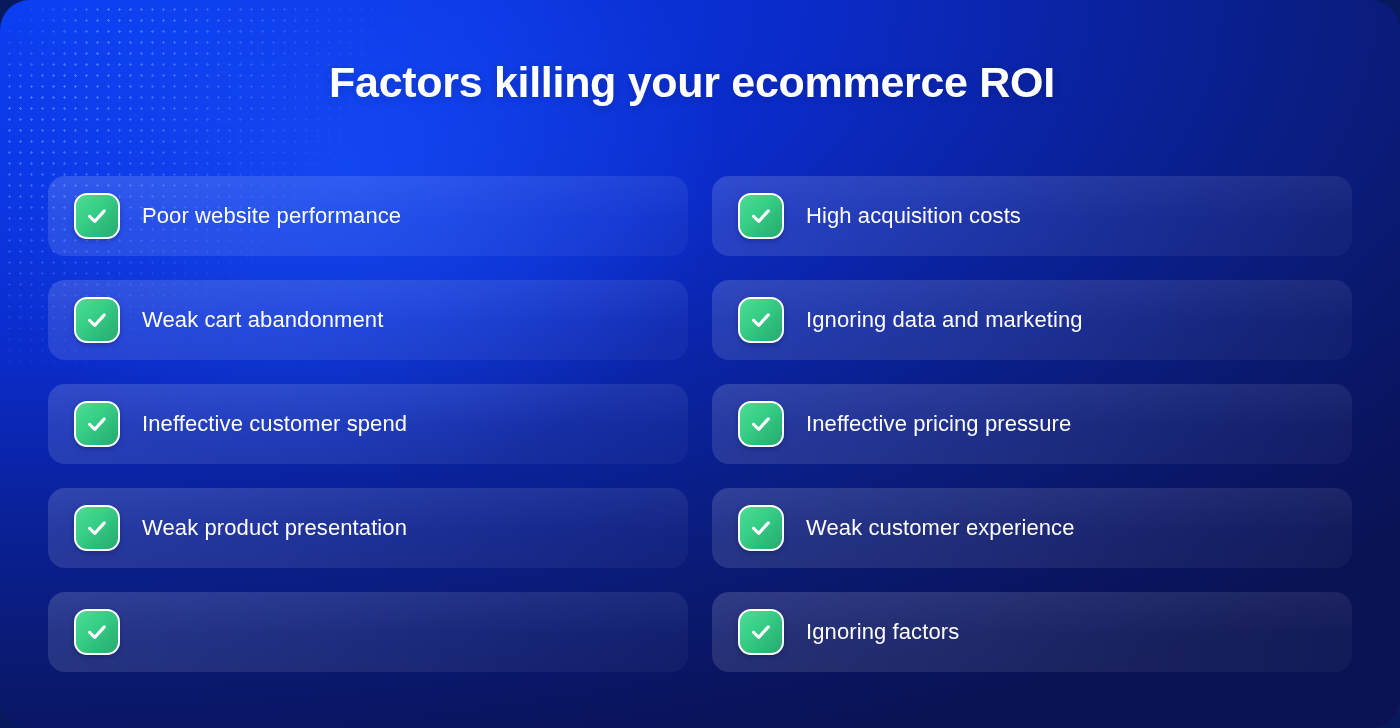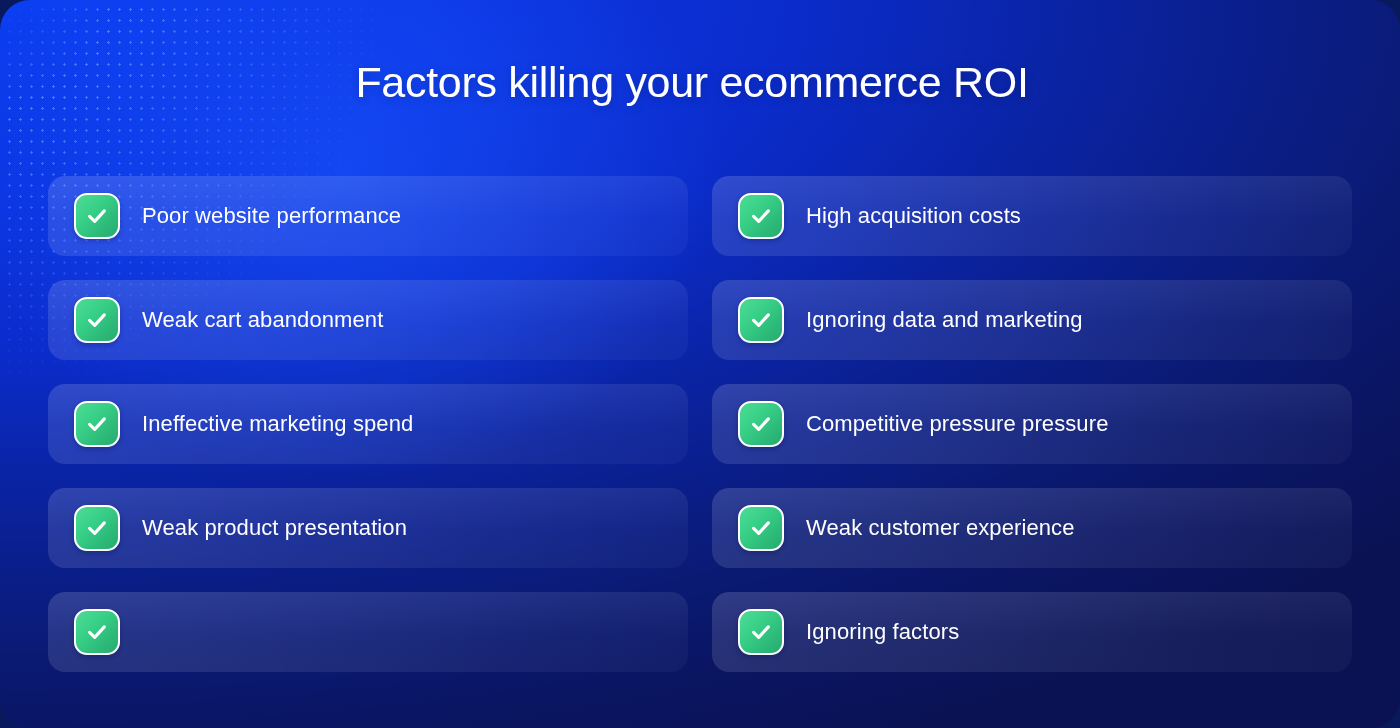--- a/index.html
+++ b/index.html
@@ -55,21 +55,21 @@
     pointer-events:none;
   }
 
   
   #title {
     position:absolute;
     top:58px; left:0; right:16px;
     text-align:center;
     color:#ffffff;
     font-size:43px;
-    font-weight:400;
+    font-weight:700;
     letter-spacing:-0.3px;
     line-height:1.15;
     text-shadow:0 2px 10px rgba(0,0,0,.18);
   }
 
   
   #grid {
     position:absolute;
     left:48px;
     top:176px;
@@ -176,30 +176,30 @@
       </span>
       <span class="card-label">Ignoring data and marketing</span>
     </div>
 
     <div class="card">
       <span class="check">
         <svg width="24" height="24" viewBox="0 0 24 24" fill="none">
             <path d="M4.6 12.4 L9.7 17.3 L19.3 6.9" stroke="#ffffff" stroke-width="3.2" stroke-linecap="round" stroke-linejoin="round"></path>
           </svg>
       </span>
-      <span class="card-label">Ineffective marketing spend</span>
-    </div>
-
-    <div class="card">
-      <span class="check">
-        <svg width="24" height="24" viewBox="0 0 24 24" fill="none">
-            <path d="M4.6 12.4 L9.7 17.3 L19.3 6.9" stroke="#ffffff" stroke-width="3.2" stroke-linecap="round" stroke-linejoin="round"></path>
-          </svg>
-      </span>
-      <span class="card-label">Competitive pressure pressure</span>
+      <span class="card-label">Ineffective customer spend</span>
+    </div>
+
+    <div class="card">
+      <span class="check">
+        <svg width="24" height="24" viewBox="0 0 24 24" fill="none">
+            <path d="M4.6 12.4 L9.7 17.3 L19.3 6.9" stroke="#ffffff" stroke-width="3.2" stroke-linecap="round" stroke-linejoin="round"></path>
+          </svg>
+      </span>
+      <span class="card-label">Ineffective pricing pressure</span>
     </div>
 
     <div class="card">
       <span class="check">
         <svg width="24" height="24" viewBox="0 0 24 24" fill="none">
             <path d="M4.6 12.4 L9.7 17.3 L19.3 6.9" stroke="#ffffff" stroke-width="3.2" stroke-linecap="round" stroke-linejoin="round"></path>
           </svg>
       </span>
       <span class="card-label">Weak product presentation</span>
     </div>

